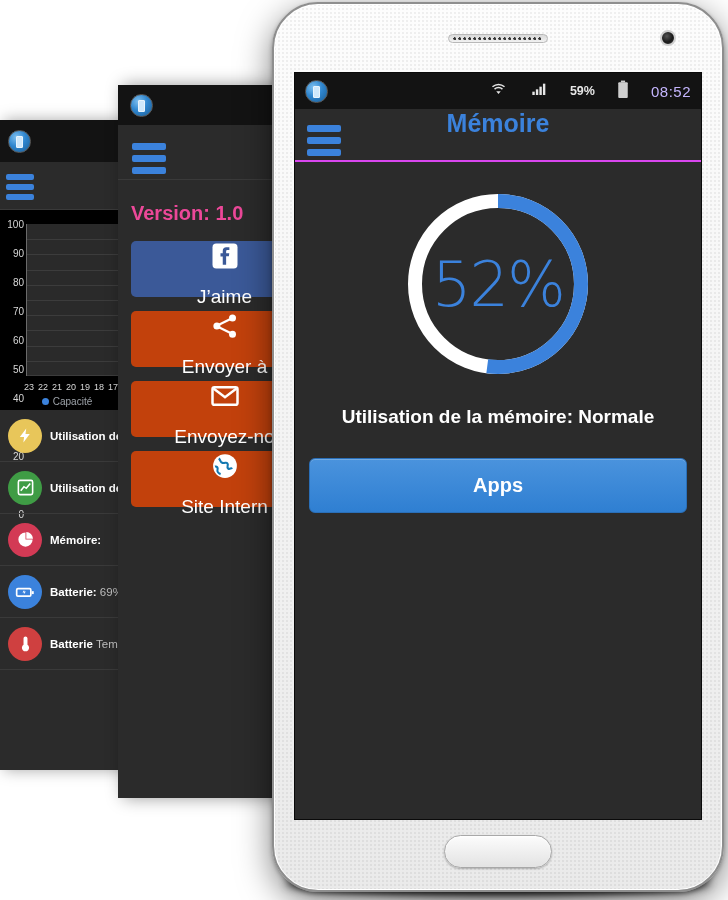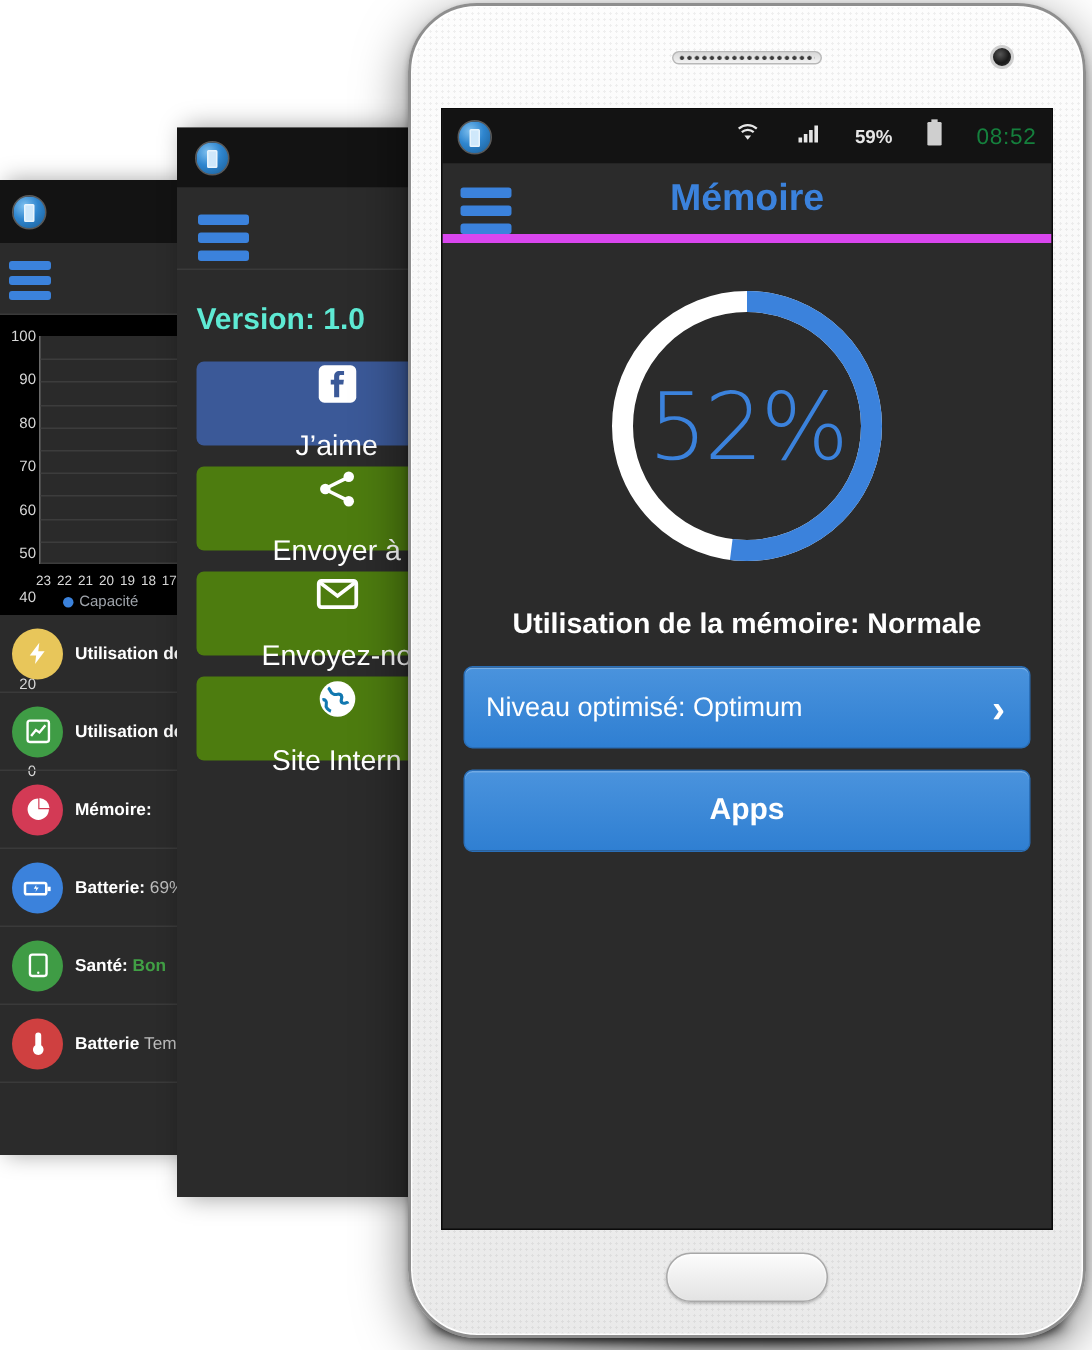--- a/index.html
+++ b/index.html
@@ -86,30 +86,30 @@
     box-shadow: 5px 0 16px rgba(0,0,0,0.4);
   }
   .m-statusbar { height: 40px; background: #131313; position: relative; }
   .m-appicon { position: absolute; left: 12px; top: 9px; }
   .m-titlebar {
     height: 55px; background: #2b2b2b; position: relative;
     border-bottom: 1px solid #3a3a3a;
   }
   .m-hamb { position: absolute; left: 14px; top: 18px; }
   .m-version {
-    font-size: 20px; font-weight: bold; color: #5eead4;
+    font-size: 20px; font-weight: bold; color: #ec4899;
     padding: 22px 0 16px 13px;
   }
   .m-btn {
     height: 56px; margin: 0 0 14px 13px; border-radius: 5px;
     display: flex; align-items: center; gap: 10px; padding-left: 12px;
     width: 175px; color: #ffffff; font-size: 19px; flex-direction: column;
   }
   .m-btn.fb { background: #3b5998; }
-  .m-btn.std { background: #4d7c0f; }
+  .m-btn.std { background: #c2410c; }
 
   
   .phone {
     position: absolute; left: 272px; top: 2px;
     width: 452px; height: 890px;
   }
   .phone-body {
     position: absolute; inset: 0;
     background:
       radial-gradient(circle at 1px 1px, rgba(0,0,0,0.055) 0.7px, transparent 0.9px) 0 0/4px 4px,
@@ -154,26 +154,26 @@
     width: 408px; height: 748px;
     background: #2b2b2b; overflow: hidden;
     border: 1px solid #0a0a0a;
   }
   .p-statusbar {
     height: 36px; background: #131313; position: relative;
     display: flex; align-items: center; justify-content: flex-end;
     padding-right: 10px; gap: 22px;
   }
   .p-appicon { position: absolute; left: 10px; top: 7px; }
-  .stat-text { font-size: 15px; color: #15803d; letter-spacing: .5px; }
+  .stat-text { font-size: 15px; color: #c4b5fd; letter-spacing: .5px; }
   .stat-pct { font-size: 12.5px; color: #e6e6e6; font-weight: bold; }
   .p-titlebar {
     height: 53px; background: #2b2b2b; position: relative;
-    display: flex; align-items: center; justify-content: center;
-    border-bottom: 6px solid #d946ef;
+    display: flex; justify-content: center;
+    border-bottom: 2px solid #d946ef;
   }
   .p-hamb { position: absolute; left: 12px; top: 16px; }
   .p-title { font-size: 25px; font-weight: bold; color: #3b82dc; }
 
   .gauge-area {
     height: 238px; display: flex; align-items: center; justify-content: center;
     padding-top: 6px;
   }
   .gauge { position: relative; width: 194px; height: 194px; }
   .gauge svg { display: block; }
@@ -327,29 +327,20 @@
         <div class="l-ico" style="background:#3b82dc">
           <svg width="20" height="20" viewBox="0 0 24 24">
               <rect x="2" y="8" width="17" height="9" rx="1.5" fill="none" stroke="#fff" stroke-width="2"></rect>
               <rect x="20" y="11" width="2.5" height="3.5" fill="#fff"></rect>
               <path d="M11 9.5l-2 3h2l-.6 2.5 2.6-3.5h-2z" fill="#fff"></path>
             </svg>
         </div>
         <div class="l-txt"><span>Batterie:</span> <span class="val">69%</span></div>
       </div>
       <div class="l-row">
-        <div class="l-ico" style="background:#3f9c45">
-          <svg width="19" height="19" viewBox="0 0 24 24">
-              <rect x="5" y="3" width="14" height="18" rx="2" fill="none" stroke="#fff" stroke-width="2"></rect>
-              <circle cx="12" cy="18.3" r="1" fill="#fff"></circle>
-            </svg>
-        </div>
-        <div class="l-txt"><span>Santé:</span> <span class="val good">Bon</span></div>
-      </div>
-      <div class="l-row">
         <div class="l-ico" style="background:#cf4040">
           <svg width="19" height="19" viewBox="0 0 24 24">
               <path d="M12 3a2.5 2.5 0 0 1 2.5 2.5v8.2a4.5 4.5 0 1 1-5 0V5.5A2.5 2.5 0 0 1 12 3z" fill="#fff"></path>
             </svg>
         </div>
         <div class="l-txt"><span>Batterie</span> <span class="val">Temp</span></div>
       </div>
     </div>
   </div>
 
@@ -468,24 +459,20 @@
           <svg width="194" height="194" viewBox="0 0 194 194">
             <circle cx="97" cy="97" r="83" fill="none" stroke="#ffffff" stroke-width="14"></circle>
             <circle id="gauge-arc" cx="97" cy="97" r="83" fill="none" stroke="#3b82dc" stroke-width="14" stroke-dasharray="271.2 521.5" transform="rotate(-90 97 97)"></circle>
           </svg>
           <div class="gauge-label">52%</div>
         </div>
       </div>
 
       <div class="status-line">Utilisation de la mémoire: Normale</div>
 
-      <div class="opt-btn">
-        <span>Niveau optimisé: Optimum</span>
-        <span class="chev">›</span>
-      </div>
 
       <div class="btn-row">
         <div class="half-btn blue">Apps</div>
       </div>
     </div>
   </div>
 
 </div>
 
 </body></html>

